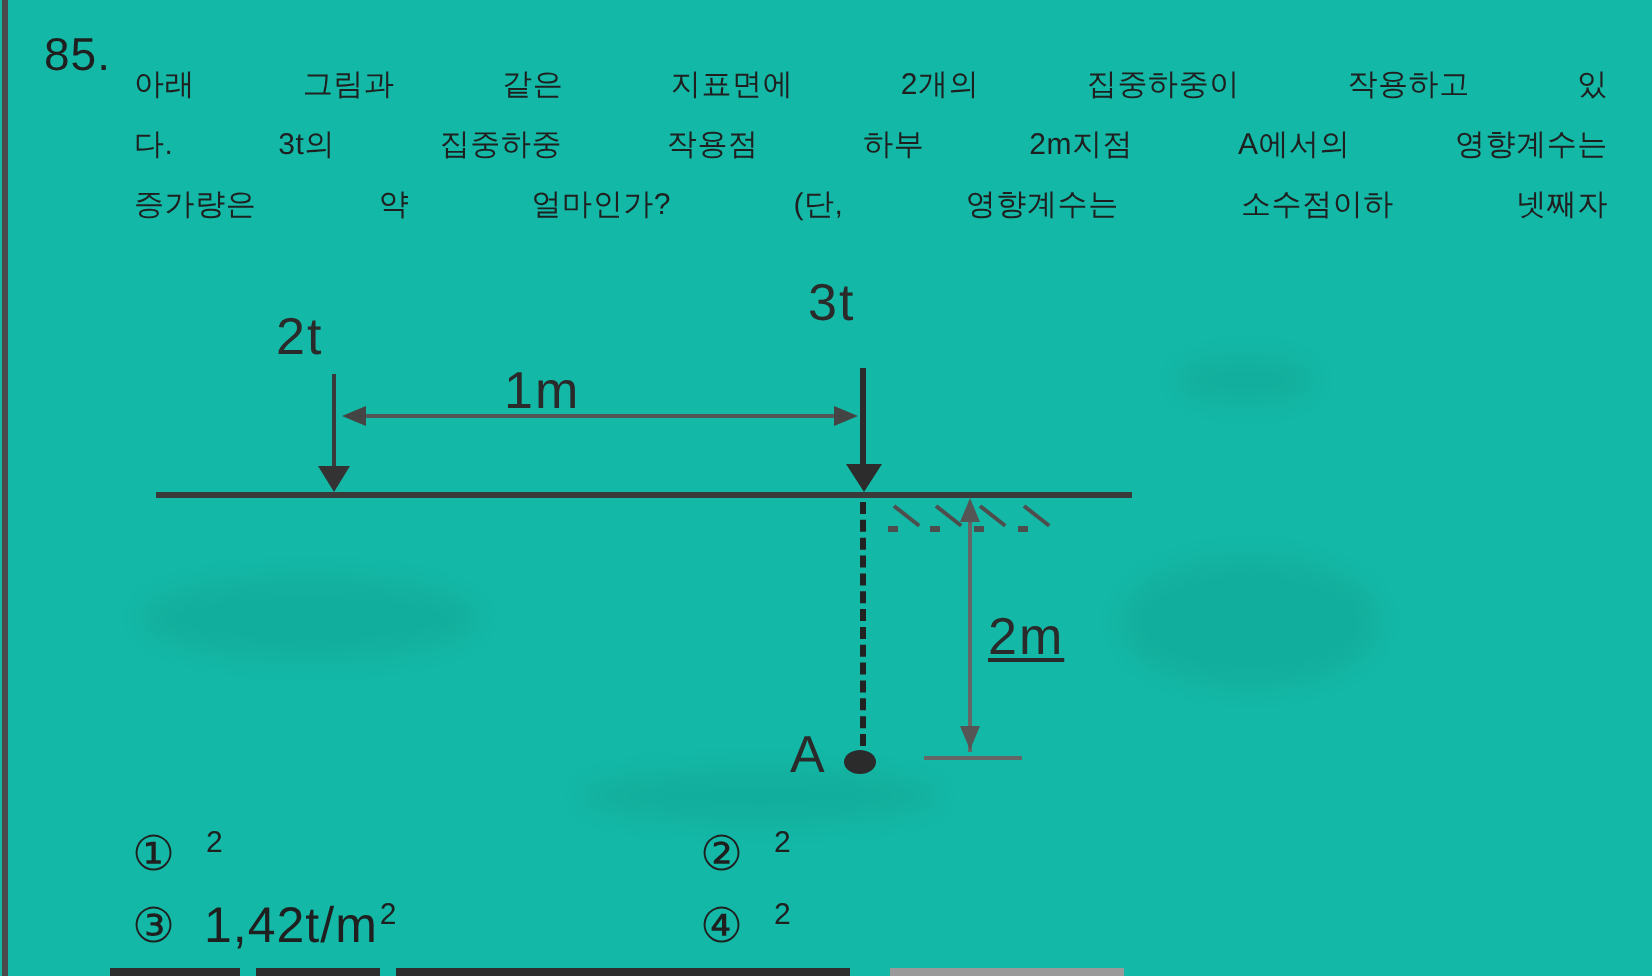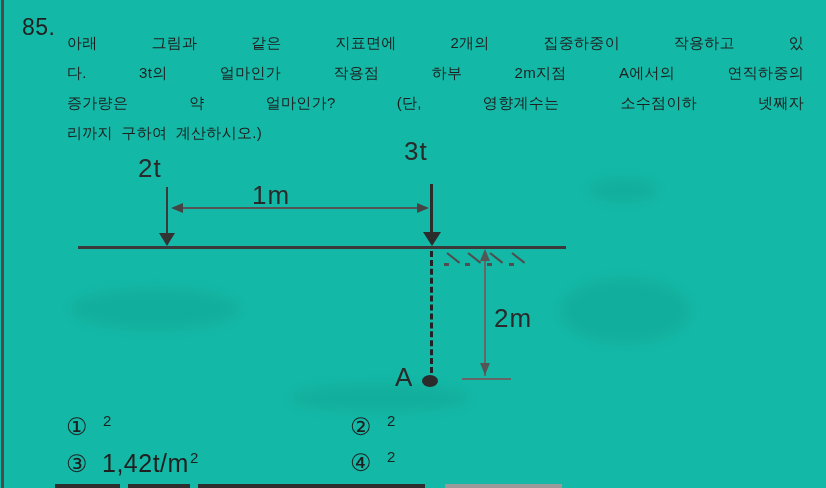--- a/index.html
+++ b/index.html
@@ -78,21 +78,21 @@
 
   
   .dim2m-line { left: 484px; top: 252px; width: 2px; height: 124px; background:#666; }
   .dim2m-head-top { left: 480px; top: 249px; width: 0; height: 0;
     border-left: 5px solid transparent; border-right: 5px solid transparent;
     border-bottom: 12px solid #555; }
   .dim2m-head-bot { left: 480px; top: 363px; width: 0; height: 0;
     border-left: 5px solid transparent; border-right: 5px solid transparent;
     border-top: 12px solid #555; }
   .dim2m-base { left: 462px; top: 378px; width: 49px; height: 2px; background:#666; }
-  .dim2m-label { left: 494px; top: 303px; }
+  .dim2m-label { left: 494px; top: 303px; text-decoration: underline; }
 
   
   .option {
     position: absolute;
     font-size: 25px; letter-spacing: 0.5px;
     display: flex; align-items: baseline;
   }
   .opt-marker { font-size: 24px; margin-right: 14px; color: #1f1f1f; }
   .opt-sup { font-size: 15px; position: relative; top: -9px; margin-left: 1px; }
   .opt-1 { left: 66px;  top: 413px; }
@@ -107,23 +107,22 @@
 
   <div class="left-border"></div>
   <div class="smudge" style="left:70px; top:288px; width:170px; height:42px;"></div>
   <div class="smudge" style="left:290px; top:384px; width:180px; height:28px;"></div>
   <div class="smudge" style="left:560px; top:278px; width:130px; height:66px;"></div>
   <div class="smudge" style="left:588px; top:178px; width:70px; height:24px;"></div>
 
   <div class="q-number">85.</div>
   <div class="q-body">
     <div class="q-line just">아래 그림과 같은 지표면에 2개의 집중하중이 작용하고 있</div>
-    <div class="q-line just">다. 3t의 얼마인가 작용점 하부 2m지점 A에서의 연직하중의</div>
+    <div class="q-line just">다. 3t의 집중하중 작용점 하부 2m지점 A에서의 영향계수는</div>
     <div class="q-line just">증가량은 약 얼마인가? (단, 영향계수는 소수점이하 넷째자</div>
-    <div class="q-line">리까지 구하여 계산하시오.)</div>
   </div>
 
   <div>
 
     <div class="dg ground-line"></div>
 
     <div class="dg dg-label label-2t">2t</div>
     <div class="dg vline arrow-shaft-2t"></div>
     <div class="dg arrow-head-2t"></div>
 

